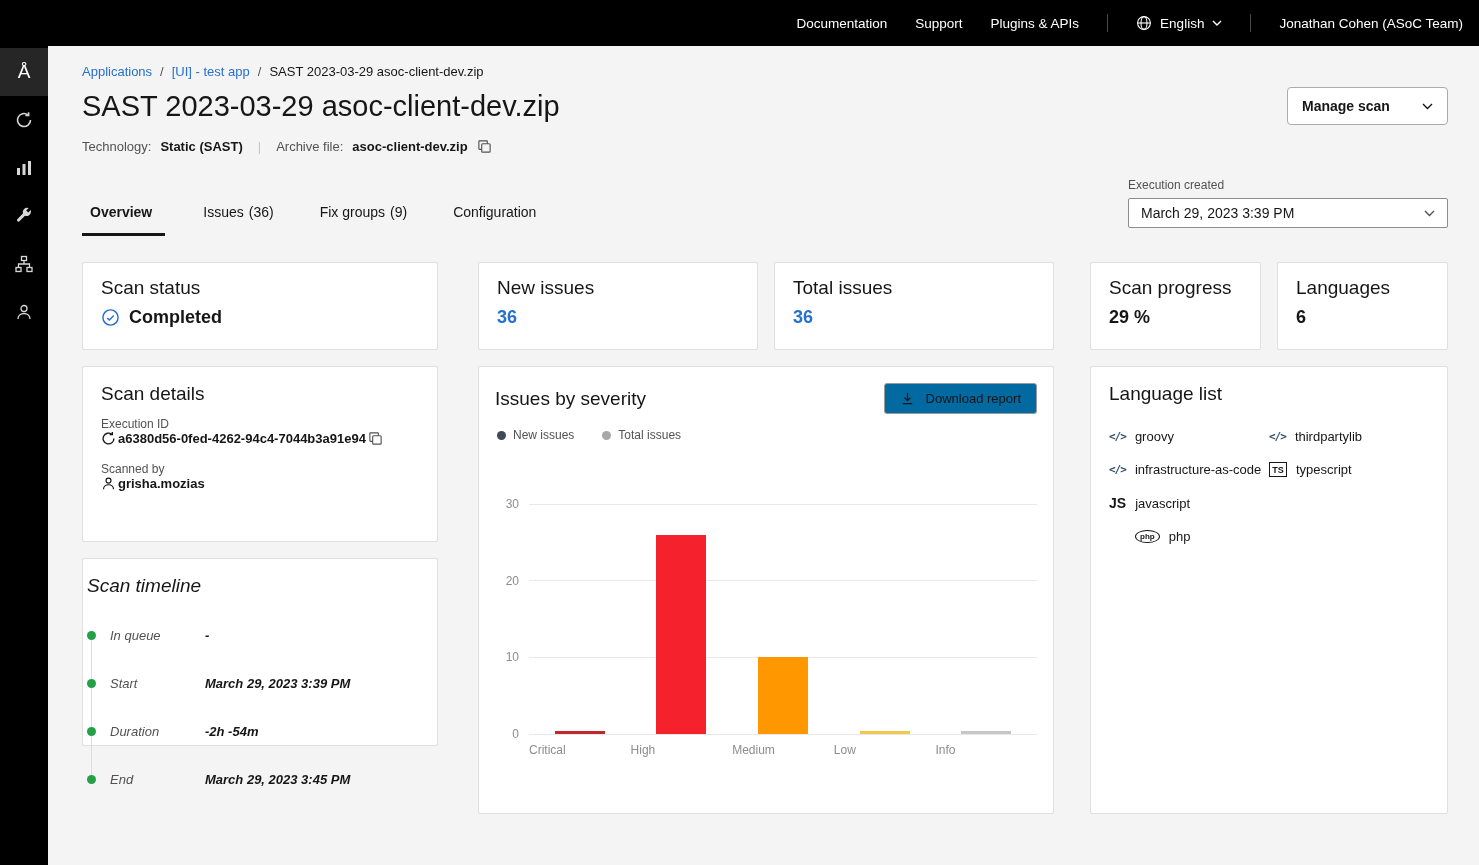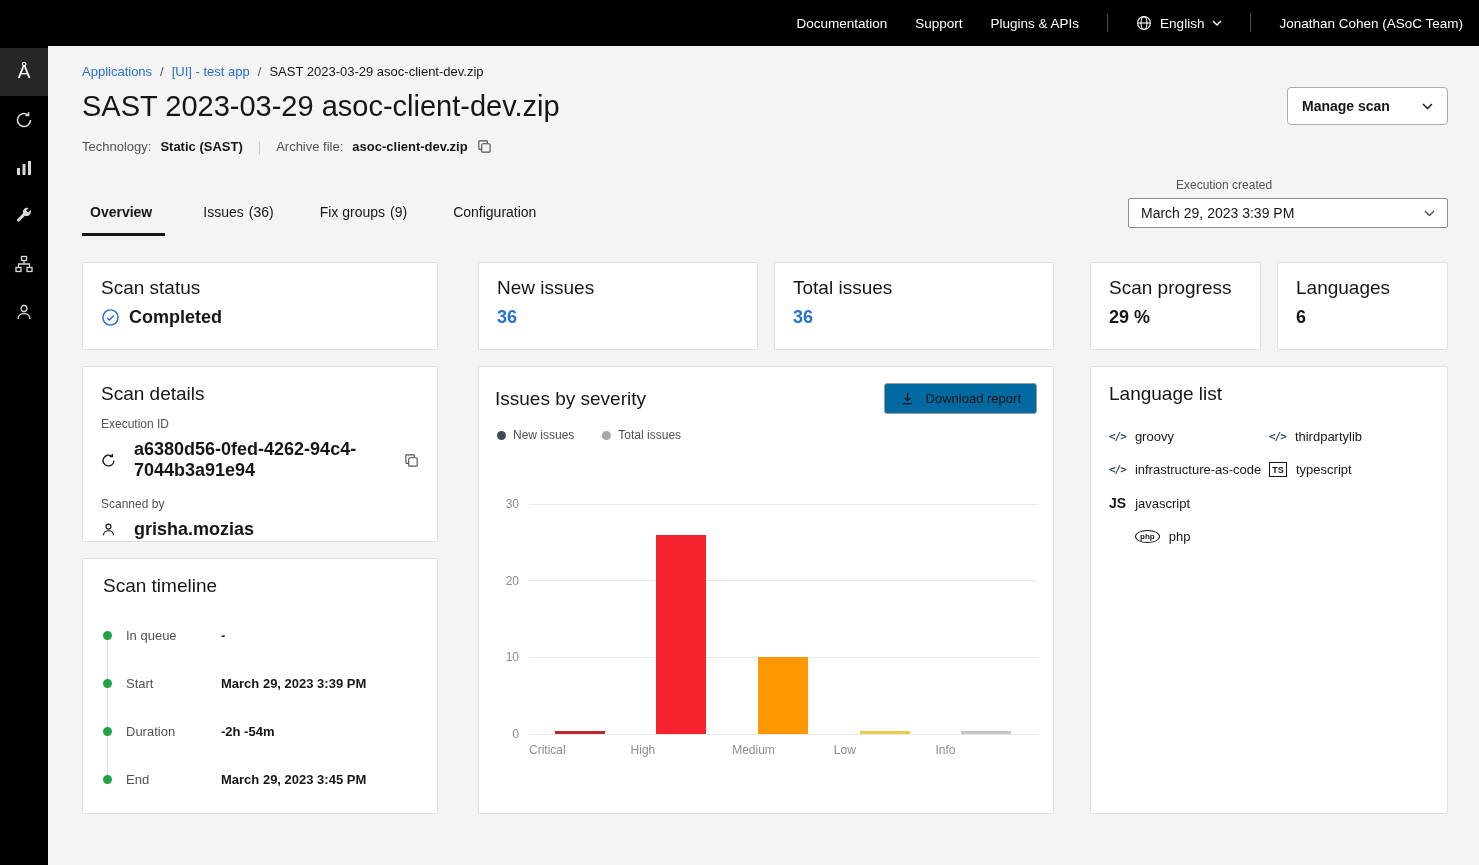--- a/index.html
+++ b/index.html
@@ -51,21 +51,21 @@
   .tech-line{ margin-top:14px; display:flex; align-items:center; gap:9px; font-size:13px; color:#525252; }
   .tech-line b{ color:#161616; font-weight:700; }
   .copy-ic{ cursor:pointer; display:inline-flex; }
 
   .tabs-row{ margin-top:24px; display:flex; justify-content:space-between; align-items:flex-end; }
   .tabs{ display:flex; gap:30px; }
   .tab{ font-size:14px; color:#161616; padding:10px 8px 13px; cursor:pointer; border-bottom:3px solid transparent; }
   .tab.active{ font-weight:700; border-bottom-color:#161616; }
   .tab .count{ margin-left:5px; }
   .exec-block{ width:320px; margin-bottom:8px; }
-  .exec-label{ font-size:12px; color:#525252; margin-bottom:6px;margin-left:48px; }
+  .exec-label{ font-size:12px; color:#525252; margin-bottom:6px; }
   .exec-select{
     height:30px; background:#fff; border:1px solid #8d8d8d; border-radius:2px;
     display:flex; align-items:center; justify-content:space-between; padding:0 12px;
     font-size:14px; color:#161616; cursor:pointer;
   }
   
   .cards{ margin-top:26px; display:flex; }
   .col{ display:flex; flex-direction:column; gap:16px; }
   .col-a{ width:356px; }
   .col-b{ width:576px; margin-left:40px; }
@@ -75,23 +75,23 @@
   .card{ background:#fff; border:1px solid #e0e0e0; border-radius:2px; }
   .sum-card{ height:88px; padding:14px 18px; }
   .card-h{ font-size:19px; font-weight:400; color:#161616; }
   .sum-value{ margin-top:8px; font-size:18px; font-weight:700; color:#161616; display:flex; align-items:center; gap:9px; }
   .blue{ color:var(--accent-blue); }
   .check-ic{ color:var(--accent-blue); display:inline-flex; }
 
   .details-card{ height:176px; padding:16px 18px; }
   .small-label{ font-size:12px; color:#525252; }
   .mt12{ margin-top:12px; } .mt16{ margin-top:16px; }
-  .id-row{ display:flex; align-items:center; gap:18px; margin-top:8px; font-size:18px; font-weight:700; color:#161616; }
-
-  .timeline-card{ height:256px; padding:16px 20px; }
+  .id-row{ display:flex; align-items:center; gap:2px; font-size:13px; font-weight:700; color:#161616; }
+
+  .timeline-card{ height:188px; padding:16px 4px;font-style:italic; }
   .timeline{ position:relative; margin-top:14px; }
   .tl-line{ position:absolute; left:4px; top:22px; bottom:22px; width:1px; background:#dcdcdc; }
   .tl-row{ display:flex; align-items:center; height:48px; position:relative; }
   .tl-dot{ width:9px; height:9px; border-radius:50%; background:var(--timeline-green); margin-right:14px; flex:none; }
   .tl-label{ width:95px; font-size:13px; color:#525252; }
   .tl-value{ font-size:13px; font-weight:700; color:#161616; }
 
   .severity-card{ height:448px; padding:16px; display:flex; flex-direction:column; }
   .sev-head{ display:flex; justify-content:space-between; align-items:center; }
   .dl-btn{

